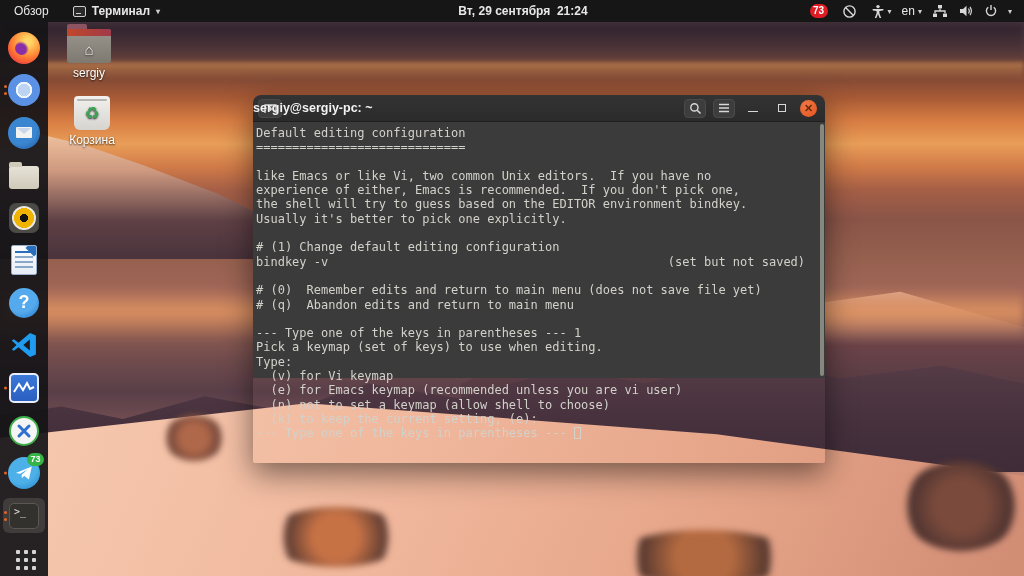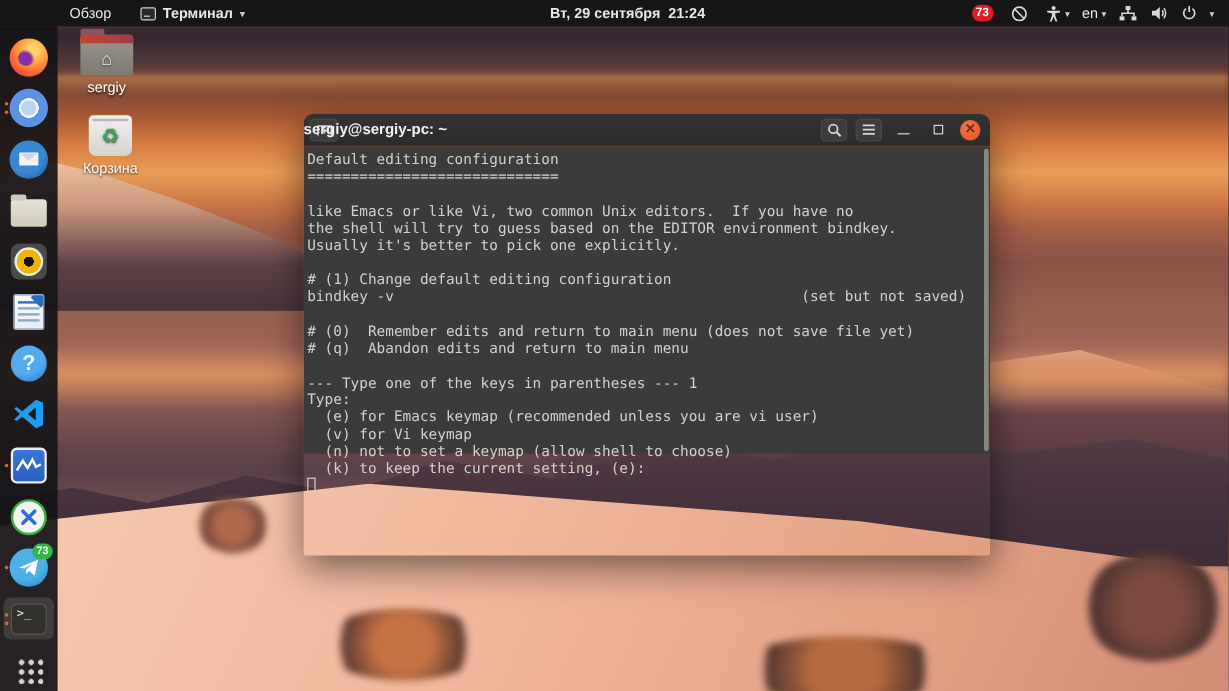--- a/index.html
+++ b/index.html
@@ -50,21 +50,21 @@
   .tb3 { left:60%; top:92%; width:180px; height:55px;
          background:radial-gradient(circle,#b46a40 0 30%,#56382f 68%, transparent 74%); }
   .tb4 { left:88%; top:80%; width:120px; height:90px;
          background:radial-gradient(circle,#7a4a3c 0 35%,#4e3330 68%, transparent 75%); }
 
   
   .topbar { position:absolute; top:0; left:0; width:1024px; height:22px; z-index:40;
     background:#161616; color:#e8e8e8; display:flex; align-items:center;
     font-size:12px; }
   .tb-left { display:flex; align-items:center; height:100%; }
-  .activities { padding:0 14px; height:100%; display:flex; align-items:center; cursor:default;margin-left:44px; }
+  .activities { padding:0 14px; height:100%; display:flex; align-items:center; cursor:default; }
   .appmenu { display:flex; align-items:center; gap:6px; padding:0 10px; height:100%; font-weight:700; }
   .appmenu-icon { width:13px; height:11px; border:1px solid #cfcfcf; border-radius:2px;
     position:relative; background:#2a2a2a; }
   .appmenu-icon::after { content:""; position:absolute; left:2px; bottom:2px; width:5px; height:1px; background:#cfcfcf; }
   .caret { font-size:8px; color:#cfcfcf; }
   .tb-clock { position:absolute; left:6px; right:0; text-align:center; white-space:pre;
     font-weight:700; font-size:12px; pointer-events:none;padding-left:16px; }
   .tb-right { margin-left:auto; display:flex; align-items:center; gap:14px; padding-right:12px; height:100%; }
   .notif-badge { background:#e01b24; color:#fff; font-size:10px; font-weight:700;
     border-radius:9px; min-width:18px; height:14px; line-height:14px; text-align:center; padding:0 3px; }
@@ -392,34 +392,36 @@
           </div>
         <div class="win-close">✕</div>
       </div>
     </div>
     <div class="term-body">
       <div class="term-output">
           <div class="tline">Default editing configuration</div>
           <div class="tline">=============================</div>
           <div class="tline"></div>
           <div class="tline">like Emacs or like Vi, two common Unix editors.  If you have no</div>
+          <div class="tline">experience of either, Emacs is recommended.  If you don't pick one,</div>
           <div class="tline">the shell will try to guess based on the EDITOR environment bindkey.</div>
           <div class="tline">Usually it's better to pick one explicitly.</div>
           <div class="tline"></div>
           <div class="tline"># (1) Change default editing configuration</div>
           <div class="tline">bindkey -v                                               (set but not saved)</div>
           <div class="tline"></div>
           <div class="tline"># (0)  Remember edits and return to main menu (does not save file yet)</div>
           <div class="tline"># (q)  Abandon edits and return to main menu</div>
           <div class="tline"></div>
           <div class="tline">--- Type one of the keys in parentheses --- 1</div>
+          <div class="tline">Pick a keymap (set of keys) to use when editing.</div>
           <div class="tline">Type:</div>
+          <div class="tline">  (v) for Vi keymap</div>
           <div class="tline">  (e) for Emacs keymap (recommended unless you are vi user)</div>
-          <div class="tline">  (v) for Vi keymap</div>
           <div class="tline">  (n) not to set a keymap (allow shell to choose)</div>
           <div class="tline">  (k) to keep the current setting, (e):</div>
-          <div class="tline"><span class="cursor"></span></div>
+          <div class="tline"><span>--- Type one of the keys in parentheses --- </span><span class="cursor"></span></div>
         </div>
       <div class="term-scrollbar"></div>
     </div>
   </div>
 
 </div>
 
 </body></html>

